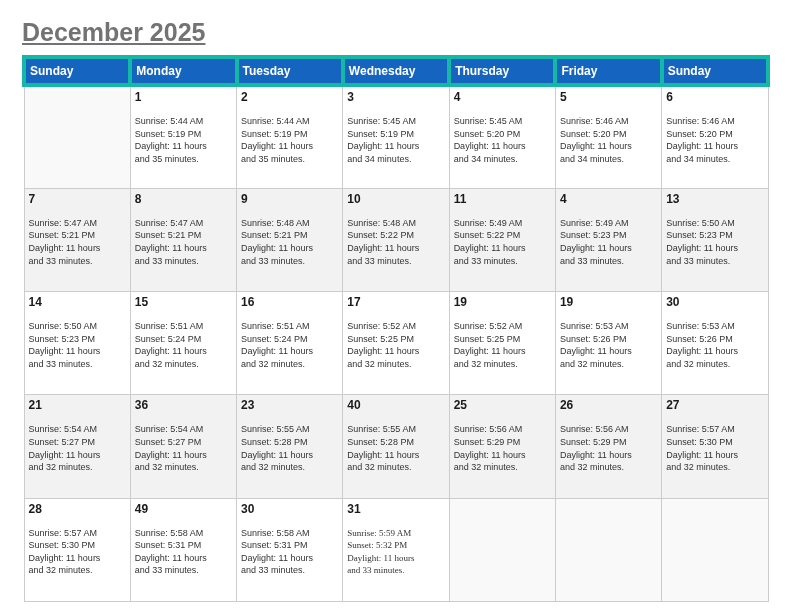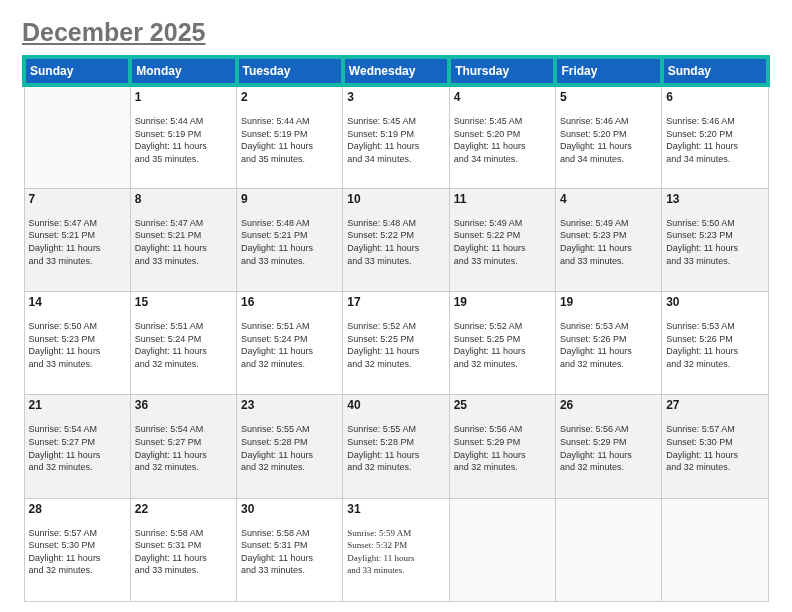--- a/index.html
+++ b/index.html
@@ -319,21 +319,21 @@
         </tr>
         <tr>
           <td>
             <span class="day-number">28</span>
             <div class="day-info" style="white-space: pre-line;">Sunrise: 5:57 AM
 Sunset: 5:30 PM
 Daylight: 11 hours
 and 32 minutes.</div>
           </td>
           <td>
-            <span class="day-number">22</span>
+            <span class="day-number">49</span>
             <div class="day-info" style="white-space: pre-line;">Sunrise: 5:58 AM
 Sunset: 5:31 PM
 Daylight: 11 hours
 and 33 minutes.</div>
           </td>
           <td>
             <span class="day-number">30</span>
             <div class="day-info" style="white-space: pre-line;">Sunrise: 5:58 AM
 Sunset: 5:31 PM
 Daylight: 11 hours

